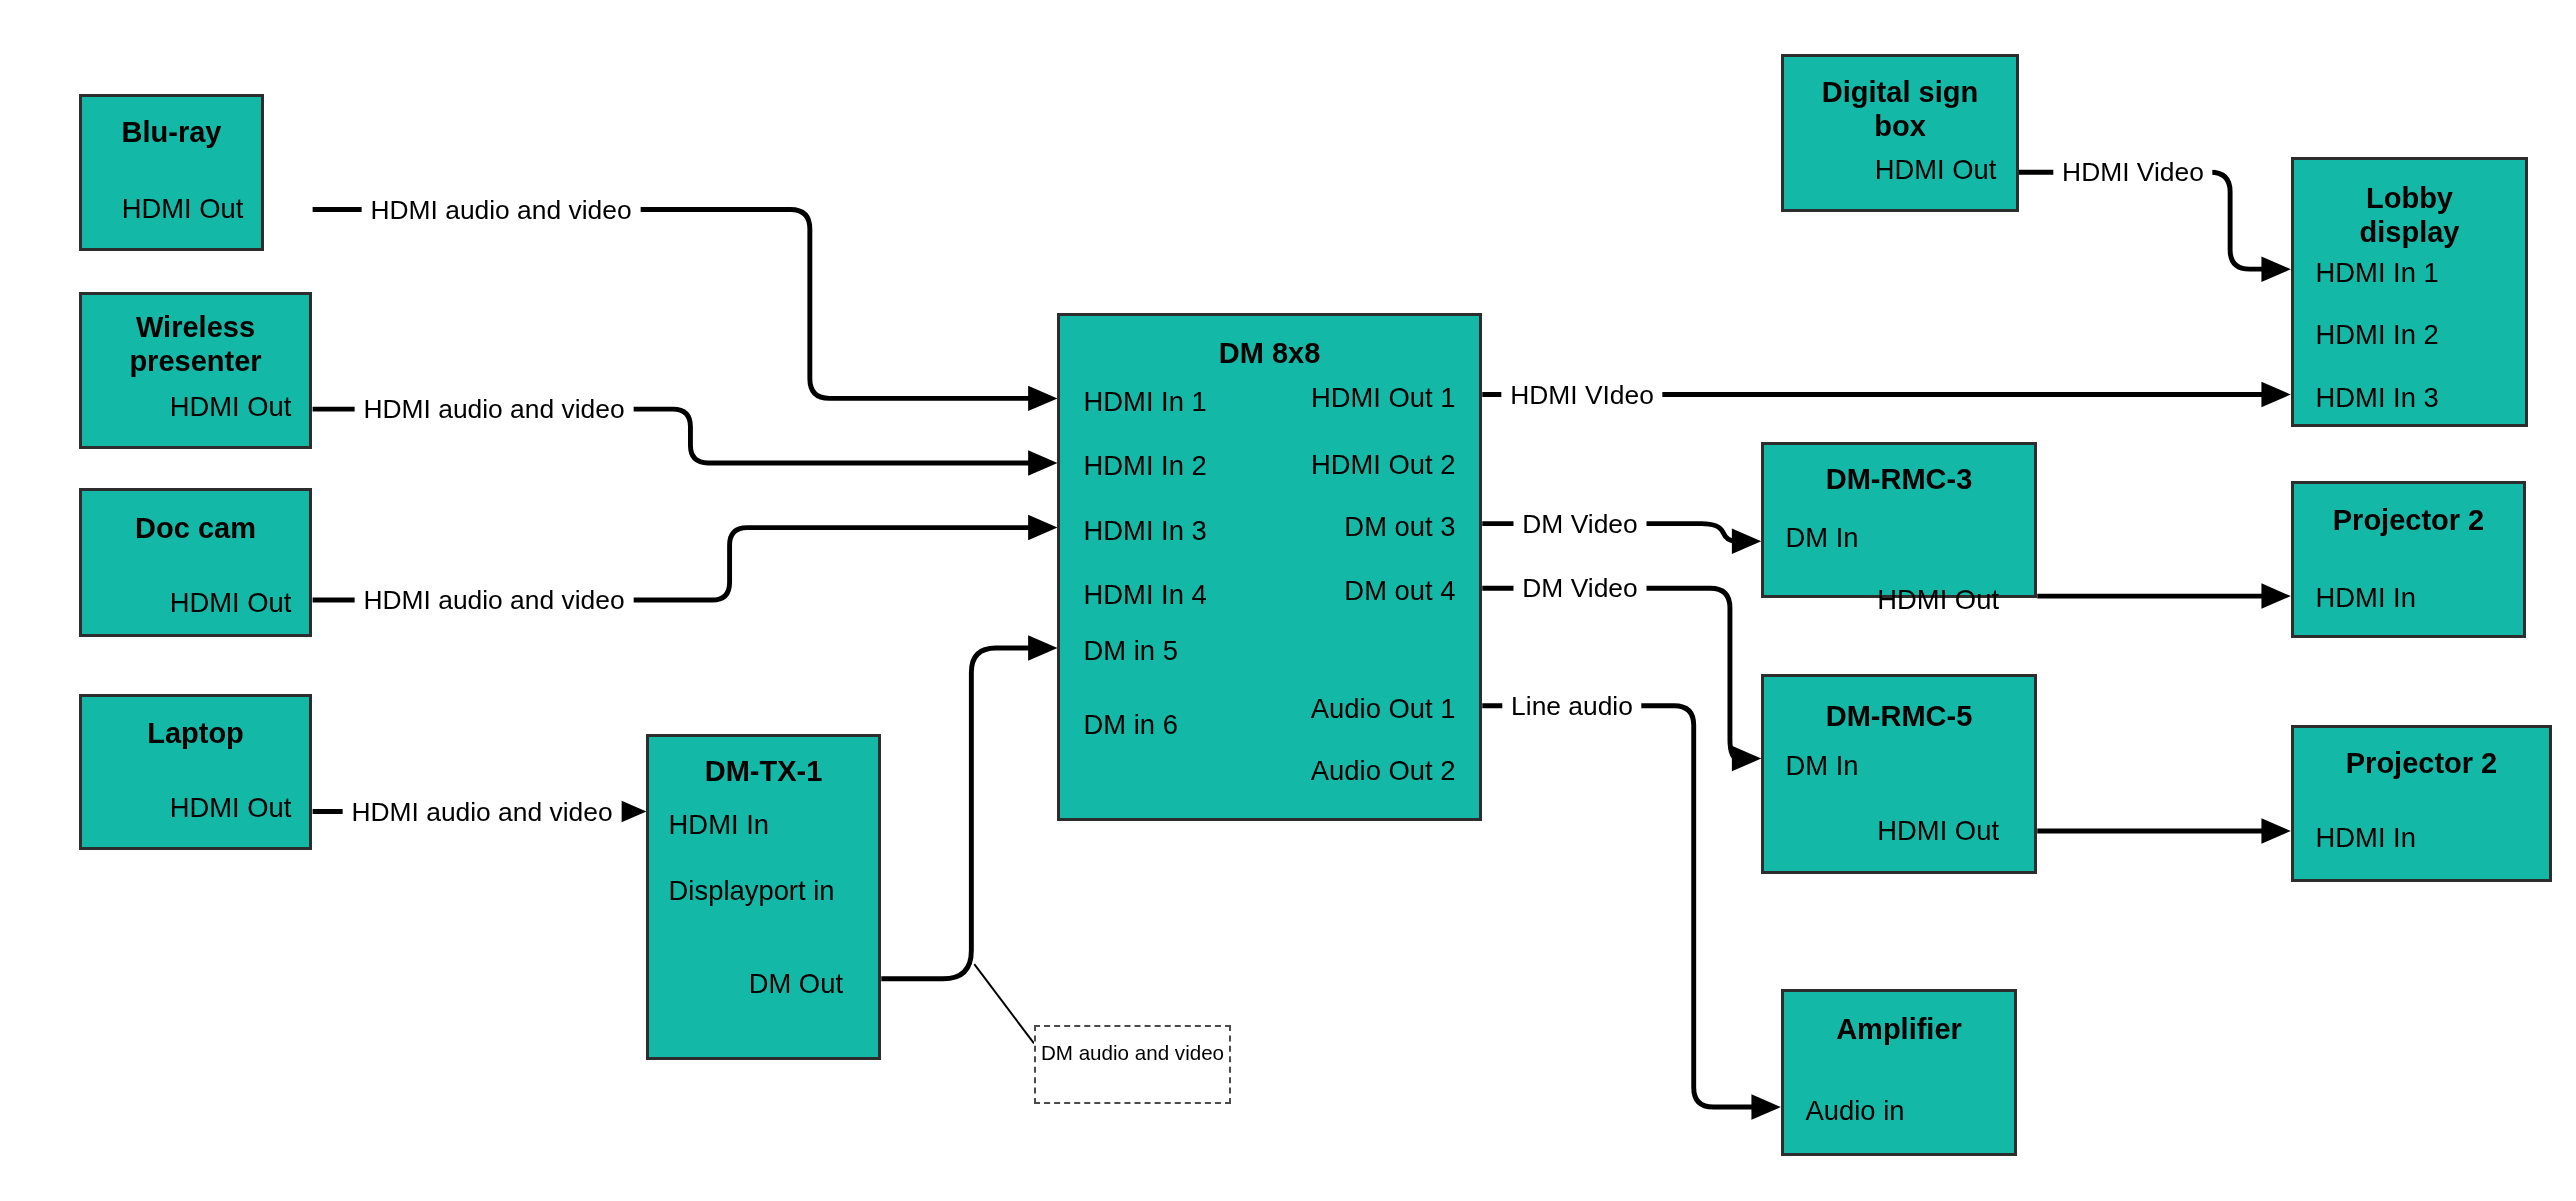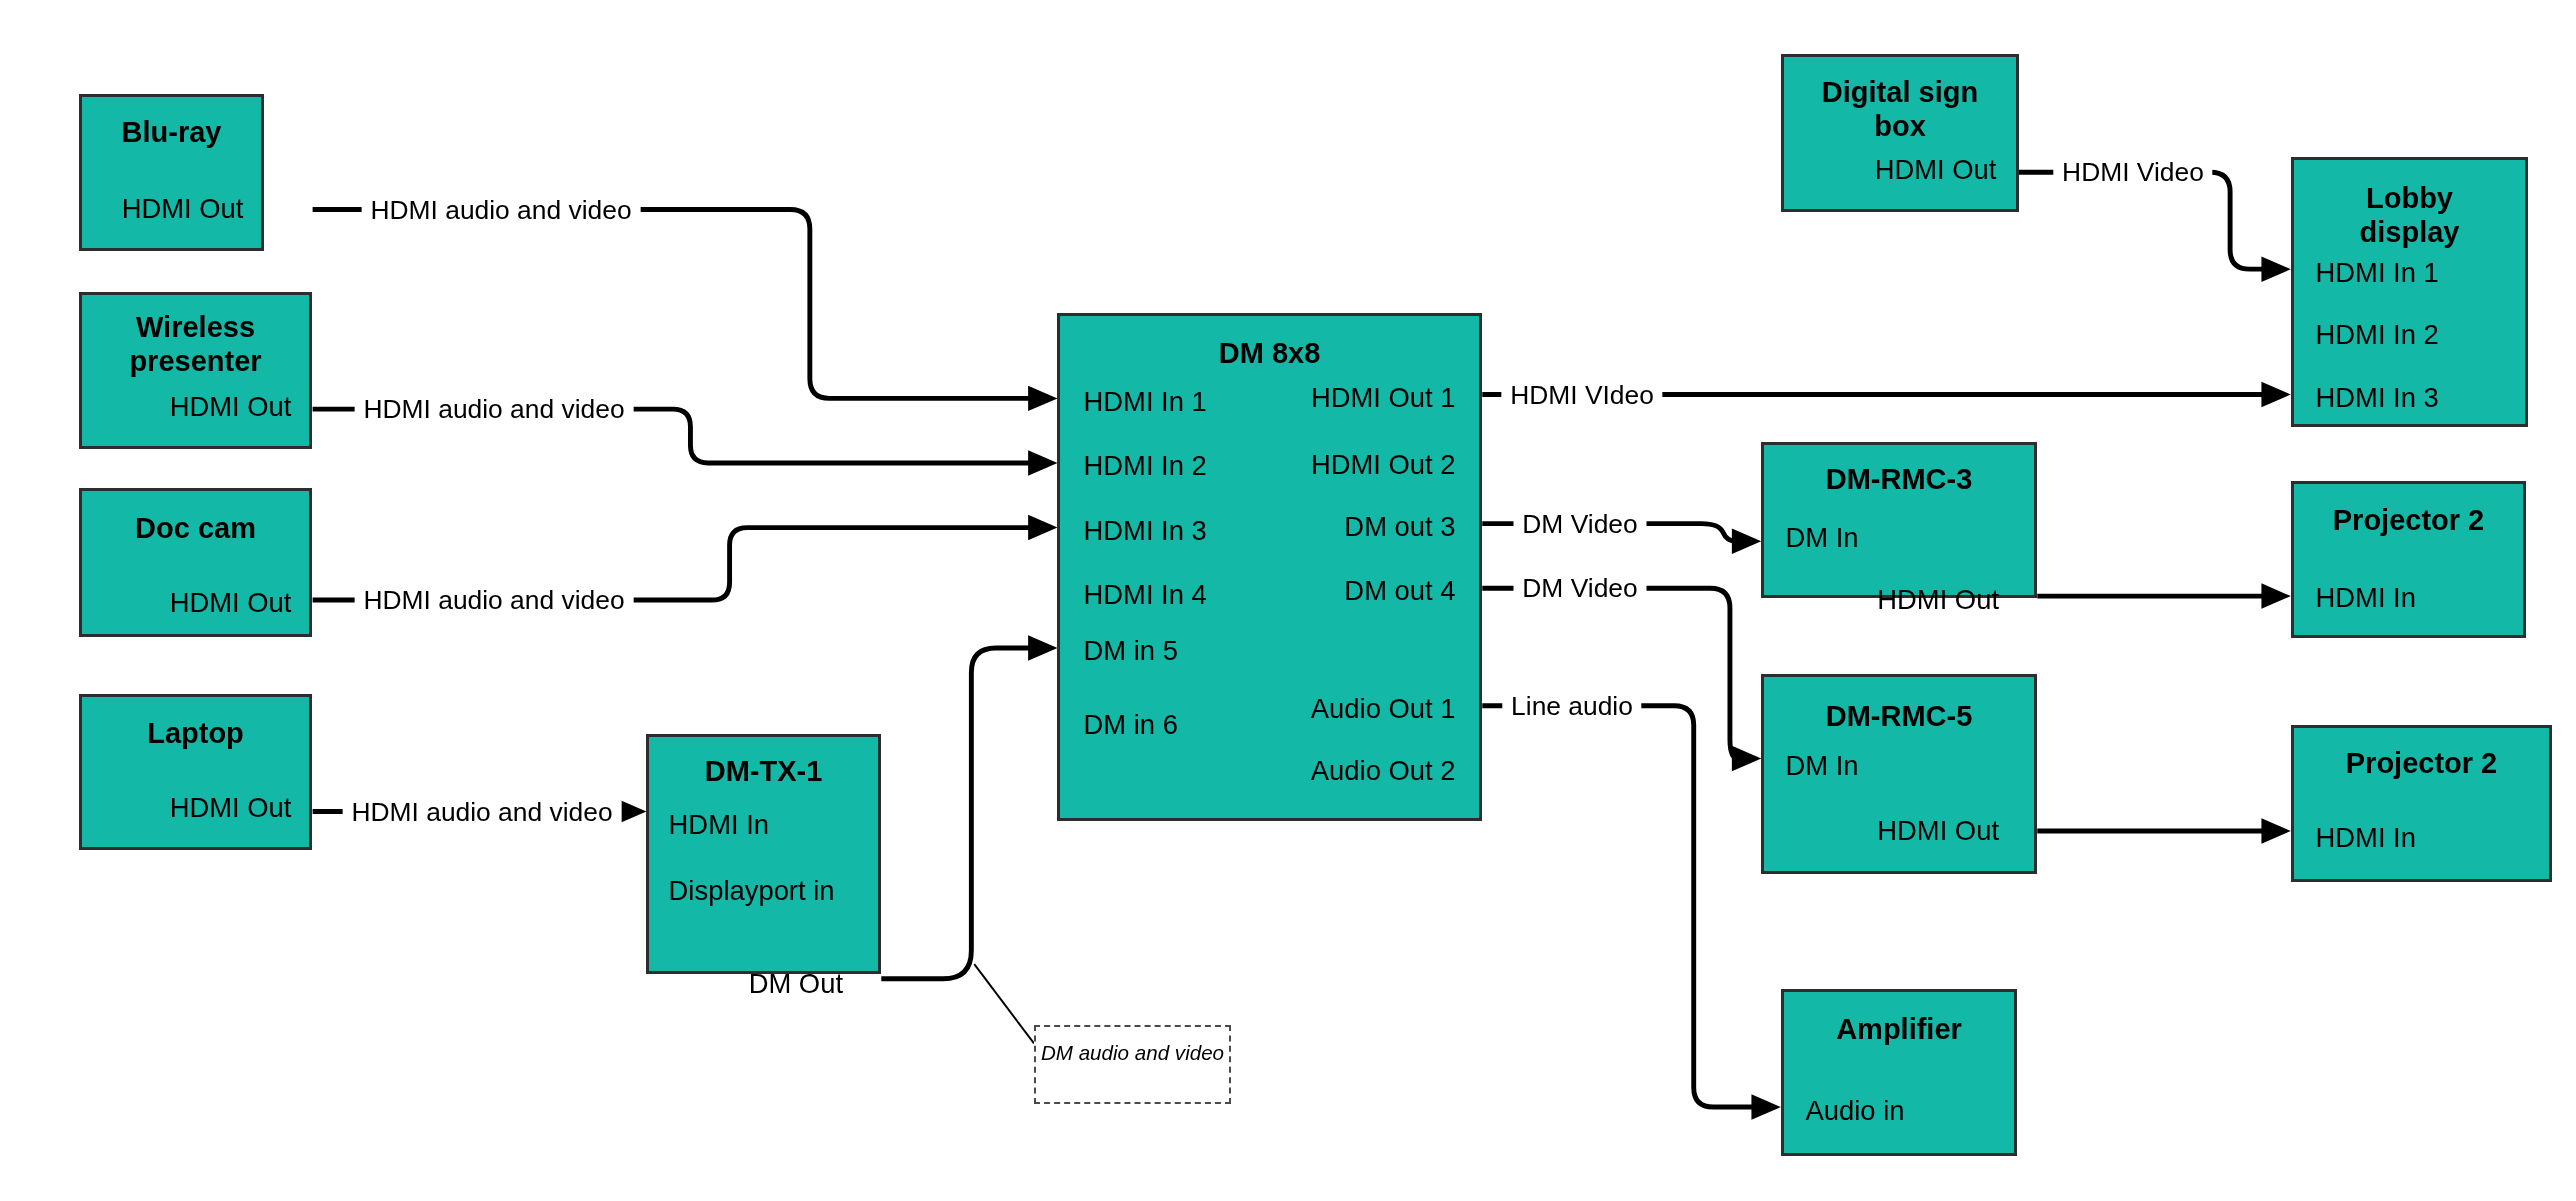--- a/index.html
+++ b/index.html
@@ -22,21 +22,21 @@
     position:absolute;font-size:27.4px;line-height:31px;white-space:nowrap;
   }
   .wire-label{
     position:absolute;transform:translate(-50%,-50%);
     font-size:26.4px;line-height:29px;background:#ffffff;padding:0 8.8px;
     white-space:nowrap;
   }
   .annotation{
     position:absolute;box-sizing:border-box;background:#ffffff;
     border:2px dashed #4a4a4a;text-align:center;
-    font-size:20.6px;line-height:25.5px;padding-top:12.7px;font-style:italic;
+    font-size:20.6px;line-height:25.5px;padding-top:12.7px;
   }
 </style>
 </head>
 <body>
 
 <div id="canvas">
 
   <svg id="wires" viewBox="0 0 2631 1227" fill="none" stroke="#000000" stroke-width="5">
     <path d="M319 214 H807 Q827 214 827 234 V387 Q827 407 847 407 H1056"></path>
     <path d="M319 418 H687 Q705 418 705 436 V455 Q705 473 723 473 H1056"></path>
@@ -80,21 +80,21 @@
   <div class="node" style="left:79px;top:488px;width:233px;height:149px">
     <div class="title" style="top:19.6px"><span>Doc cam</span></div>
     <div class="port" style="top:96px;right:17.6px">HDMI Out</div>
   </div>
 
   <div class="node" style="left:79px;top:694px;width:233px;height:156px">
     <div class="title" style="top:18.6px"><span>Laptop</span></div>
     <div class="port" style="top:95px;right:17.6px">HDMI Out</div>
   </div>
 
-  <div class="node" style="left:646px;top:734px;width:235px;height:240px">
+  <div class="node" style="left:646px;top:734px;width:235px;height:326px">
     <div class="title" style="top:16.6px"><span>DM-TX-1</span></div>
     <div class="port" style="top:72px;left:19.6px">HDMI In</div>
     <div class="port" style="top:138px;left:19.6px">Displayport in</div>
     <div class="port" style="top:231px;right:35px">DM Out</div>
   </div>
 
   <div class="node" style="left:1057px;top:313px;width:425px;height:508px">
     <div class="title" style="top:19.6px"><span>DM 8x8</span></div>
     <div class="port" style="top:70px;left:23.5px">HDMI In 1</div>
     <div class="port" style="top:134px;left:23.5px">HDMI In 2</div>

